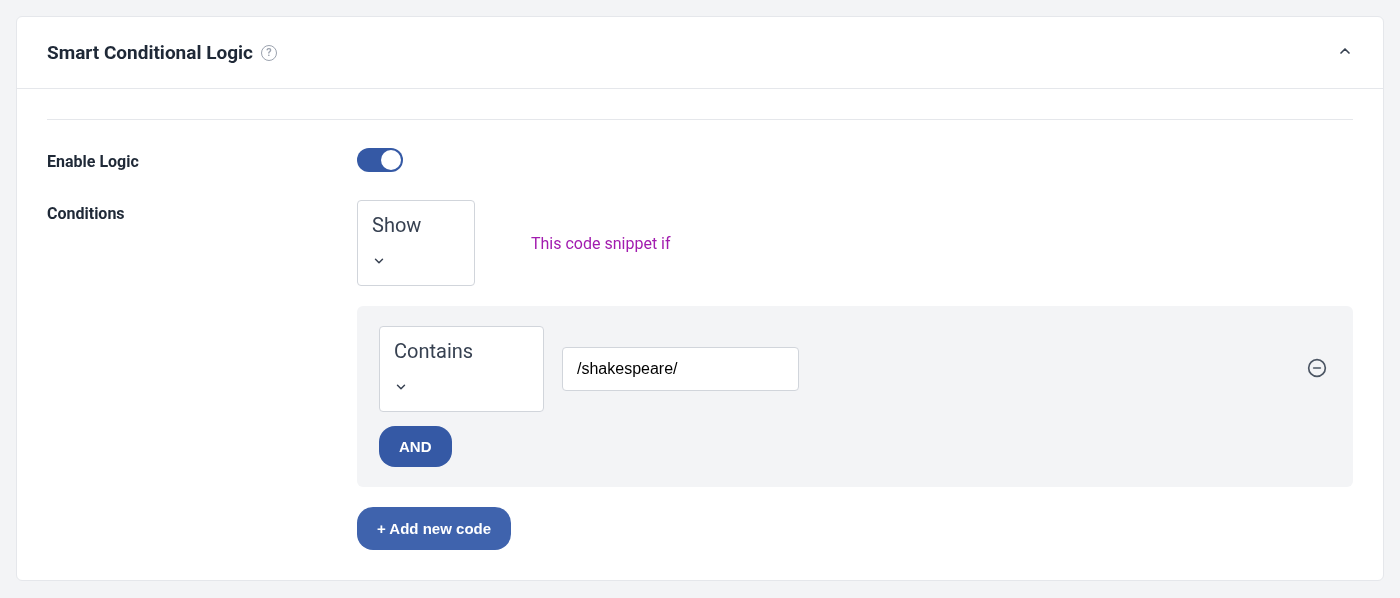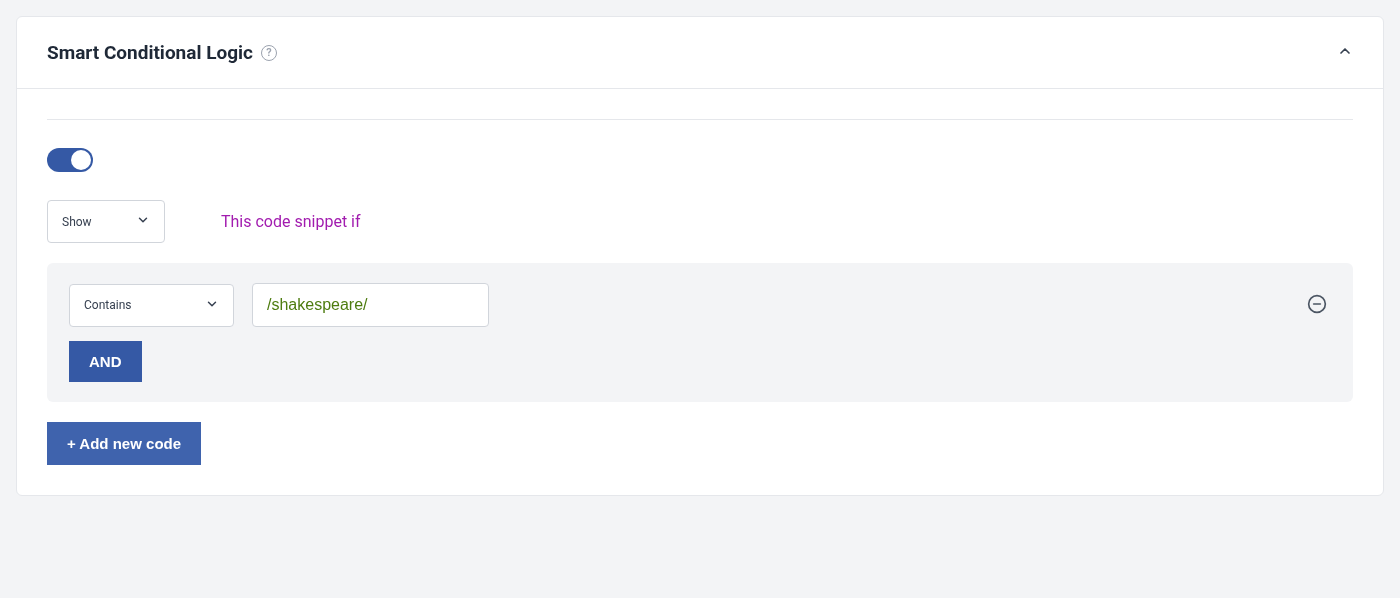--- a/index.html
+++ b/index.html
@@ -99,30 +99,31 @@
       border-radius: 50%;
     }
     .conditions-header {
       display: flex;
       align-items: center;
       gap: 20px;
       margin-bottom: 20px;
     }
     .select {
       display: flex;
-      align-items: center;
+      align-items: flex-start;
       justify-content: space-between;
       background: #fff;
       border: 1px solid #d1d5db;
       border-radius: 4px;
       padding: 12px 14px;
-      font-size: 12px;
+      font-size: 20px;
       color: #374151;
       cursor: pointer;
       gap: 12px;
+      flex-direction: column;
     }
     .select-show {
       min-width: 118px;
     }
     .hint-text {
       color: #a21caf;
       font-size: 16px;
       margin-left: 36px;
     }
     .condition-group {
@@ -142,41 +143,41 @@
     }
     .select-operator {
       min-width: 165px;
     }
     .text-input {
       background: #fff;
       border: 1px solid #d1d5db;
       border-radius: 4px;
       padding: 12px 14px;
       font-size: 16px;
-      color: #4d7c0f;
+      color: #000000;
       min-width: 218px;
       outline: none;
     }
     .remove-btn {
       margin-left: auto;
       background: transparent;
       border: none;
       cursor: pointer;
       padding: 4px;
       display: flex;
       align-items: center;
       justify-content: center;
     }
     .remove-icon {
       width: 20px;
       height: 20px;
     }
     .btn {
       border: none;
-      border-radius: 0;
+      border-radius: 16px;
       font-size: 15px;
       font-weight: 700;
       cursor: pointer;
       display: inline-flex;
       align-items: center;
       justify-content: center;
     }
     .btn-and {
       background: #3559a5;
       color: #fff;
@@ -205,28 +206,30 @@
       <svg class="chevron-up" viewBox="0 0 24 24" fill="none" stroke="#374151" stroke-width="2.5" stroke-linecap="round" stroke-linejoin="round">
         <polyline points="18 15 12 9 6 15"></polyline>
       </svg>
     </span>
   </div>
 
   <div class="panel-body">
     <hr class="divider">
 
     <div class="form-row">
+      <div class="form-label">Enable Logic</div>
       <div class="form-control">
         <div class="toggle">
           <div class="toggle-knob"></div>
         </div>
       </div>
     </div>
 
     <div class="form-row" style="margin-bottom:0;">
+      <div class="form-label">Conditions</div>
       <div class="form-control">
 
         <div class="conditions-header">
           <div class="select select-show">
             <span>Show</span>
             <span>
               <svg class="chevron-down" viewBox="0 0 24 24" fill="none" stroke="#374151" stroke-width="2.5" stroke-linecap="round" stroke-linejoin="round">
                 <polyline points="6 9 12 15 18 9"></polyline>
               </svg>
             </span>

